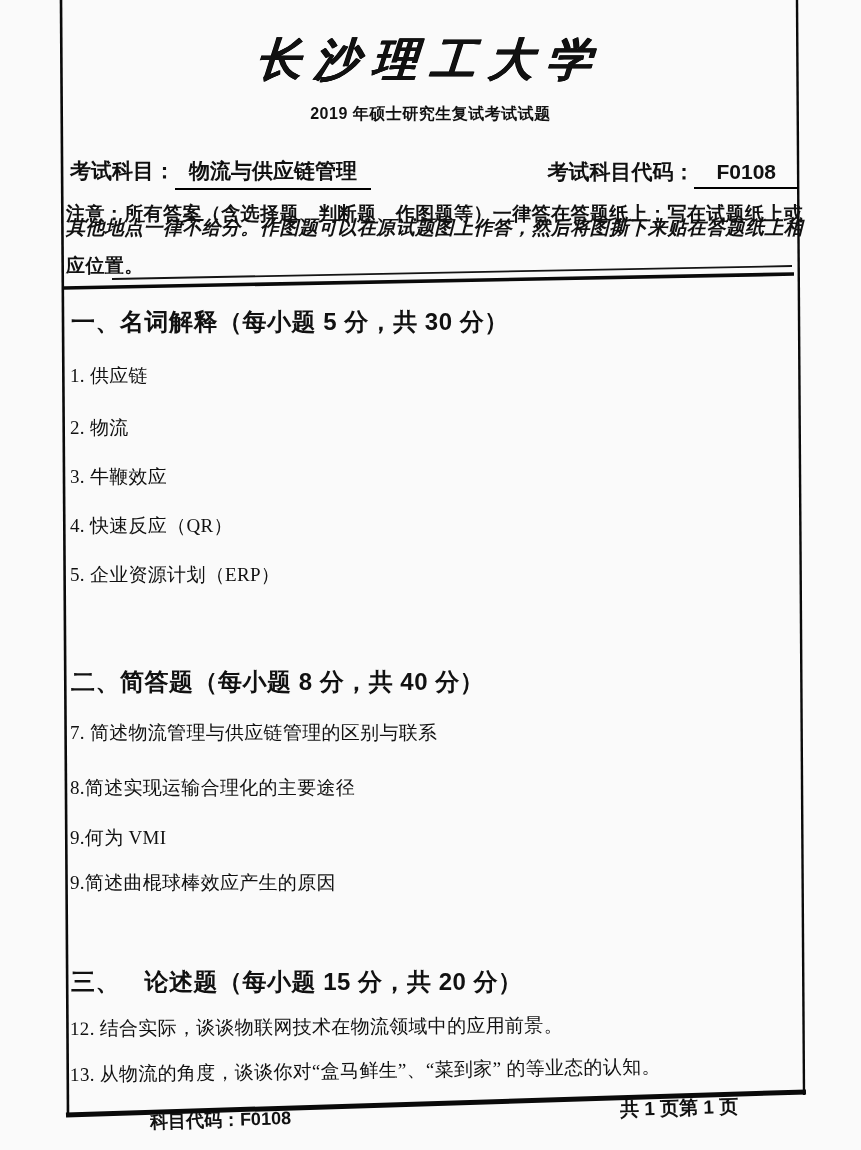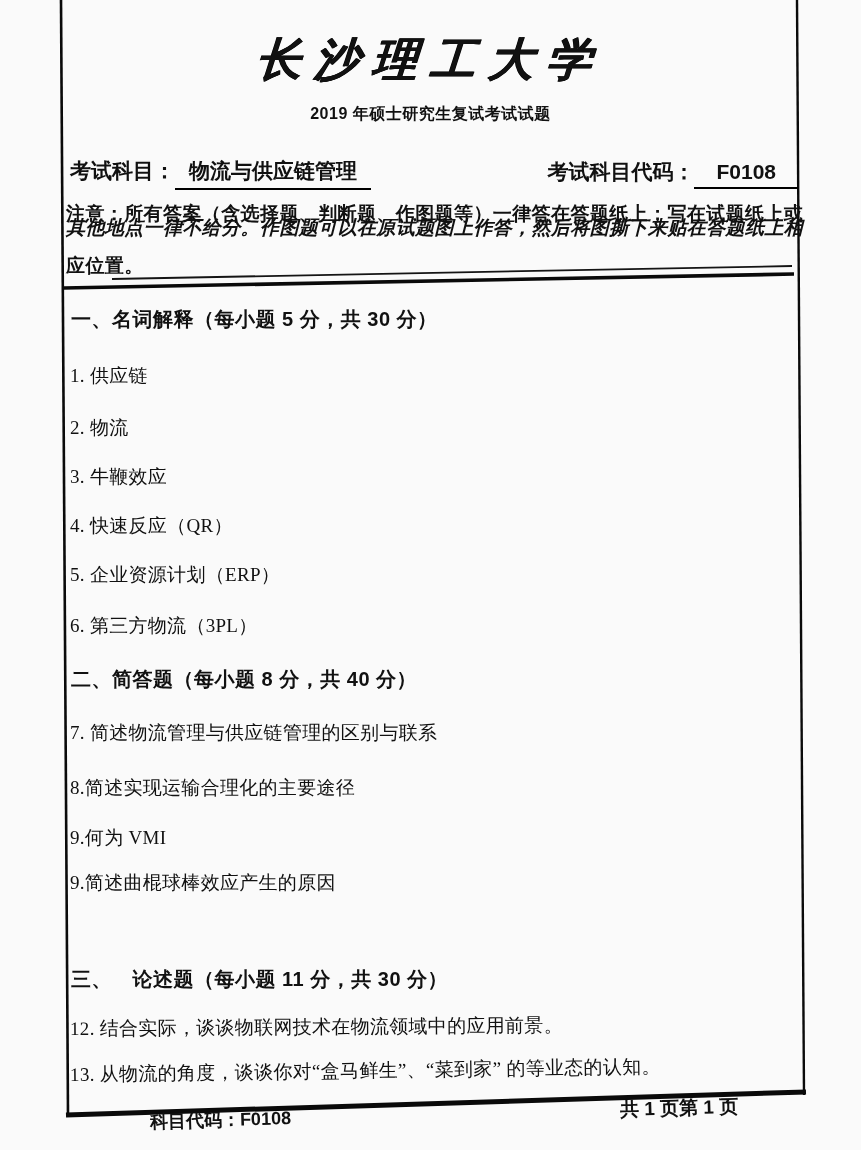--- a/index.html
+++ b/index.html
@@ -37,21 +37,21 @@
     display: flex; justify-content: space-between; align-items: center;
     font-size: 21px; position: absolute;
   }
   .subject-row .grp { white-space: nowrap; }
   .uline  { display: inline-block; border-bottom: 2.5px solid #000; padding: 0 14px 3px 14px; }
   .uline2 { display: inline-block; border-bottom: 2.5px solid #000; padding: 0 22px 3px 22px; }
 
   .notice-line { left: 66px; font-size: 19px; letter-spacing: 0.4px; }
   .n1 { top: 201px; } .n2 { top: 215px; font-style: italic; } .n3 { top: 253px; text-align: center; }
 
-  .sec { left: 71px; font-size: 20px; letter-spacing: 0.5px; }
+  .sec { left: 71px; font-size: 24px; letter-spacing: 0.5px; }
   .q   { left: 70px; font-size: 19px; letter-spacing: 0.3px; }
 
   .footer-code { top: 1110px; left: 150px; font-size: 18px;
                  transform: rotate(-1.6deg); transform-origin: left center; }
   .footer-page { top: 1097px; left: 620px; font-size: 19px;
                  transform: rotate(-1.6deg); transform-origin: left center; }
 
   svg.lines { position: absolute; inset: 0; pointer-events: none; }
 </style>
 </head>
@@ -84,30 +84,29 @@
   <div class="abs notice-line n2 hei">其他地点一律不给分。作图题可以在原试题图上作答，然后将图撕下来贴在答题纸上相</div>
   <div class="abs notice-line n3 hei">应位置。</div>
 
   <div class="abs sec hei" style="top:306px">一、名词解释（每小题 5 分，共 30 分）</div>
 
   <div class="abs q song" style="top:363px">1. 供应链</div>
   <div class="abs q song" style="top:415px">2. 物流</div>
   <div class="abs q song" style="top:464px">3. 牛鞭效应</div>
   <div class="abs q song" style="top:513px">4. 快速反应（QR）</div>
   <div class="abs q song" style="top:562px">5. 企业资源计划（ERP）</div>
-  <div class="abs q song" style="top:613px">6. 第三方物流（3PL）</div>
 
   <div class="abs sec hei" style="top:666px">二、简答题（每小题 8 分，共 40 分）</div>
 
   <div class="abs q song" style="top:720px">7. 简述物流管理与供应链管理的区别与联系</div>
   <div class="abs q song" style="top:775px">8.简述实现运输合理化的主要途径</div>
   <div class="abs q song" style="top:825px">9.何为 VMI</div>
   <div class="abs q song" style="top:870px">9.简述曲棍球棒效应产生的原因</div>
 
-  <div class="abs sec hei" style="top:966px">三、　论述题（每小题 11 分，共 30 分）</div>
+  <div class="abs sec hei" style="top:966px">三、　论述题（每小题 15 分，共 20 分）</div>
 
   <div class="abs q song" style="top:1016px; transform: rotate(-0.4deg); transform-origin:left center;">12. 结合实际，谈谈物联网技术在物流领域中的应用前景。</div>
   <div class="abs q song" style="top:1062px; transform: rotate(-0.8deg); transform-origin:left center;">13. 从物流的角度，谈谈你对“盒马鲜生”、“菜到家” 的等业态的认知。</div>
 
   <div class="abs footer-code hei">科目代码：F0108</div>
   <div class="abs footer-page hei">共 1 页第 1 页</div>
 
 </div>
 
 </body></html>

